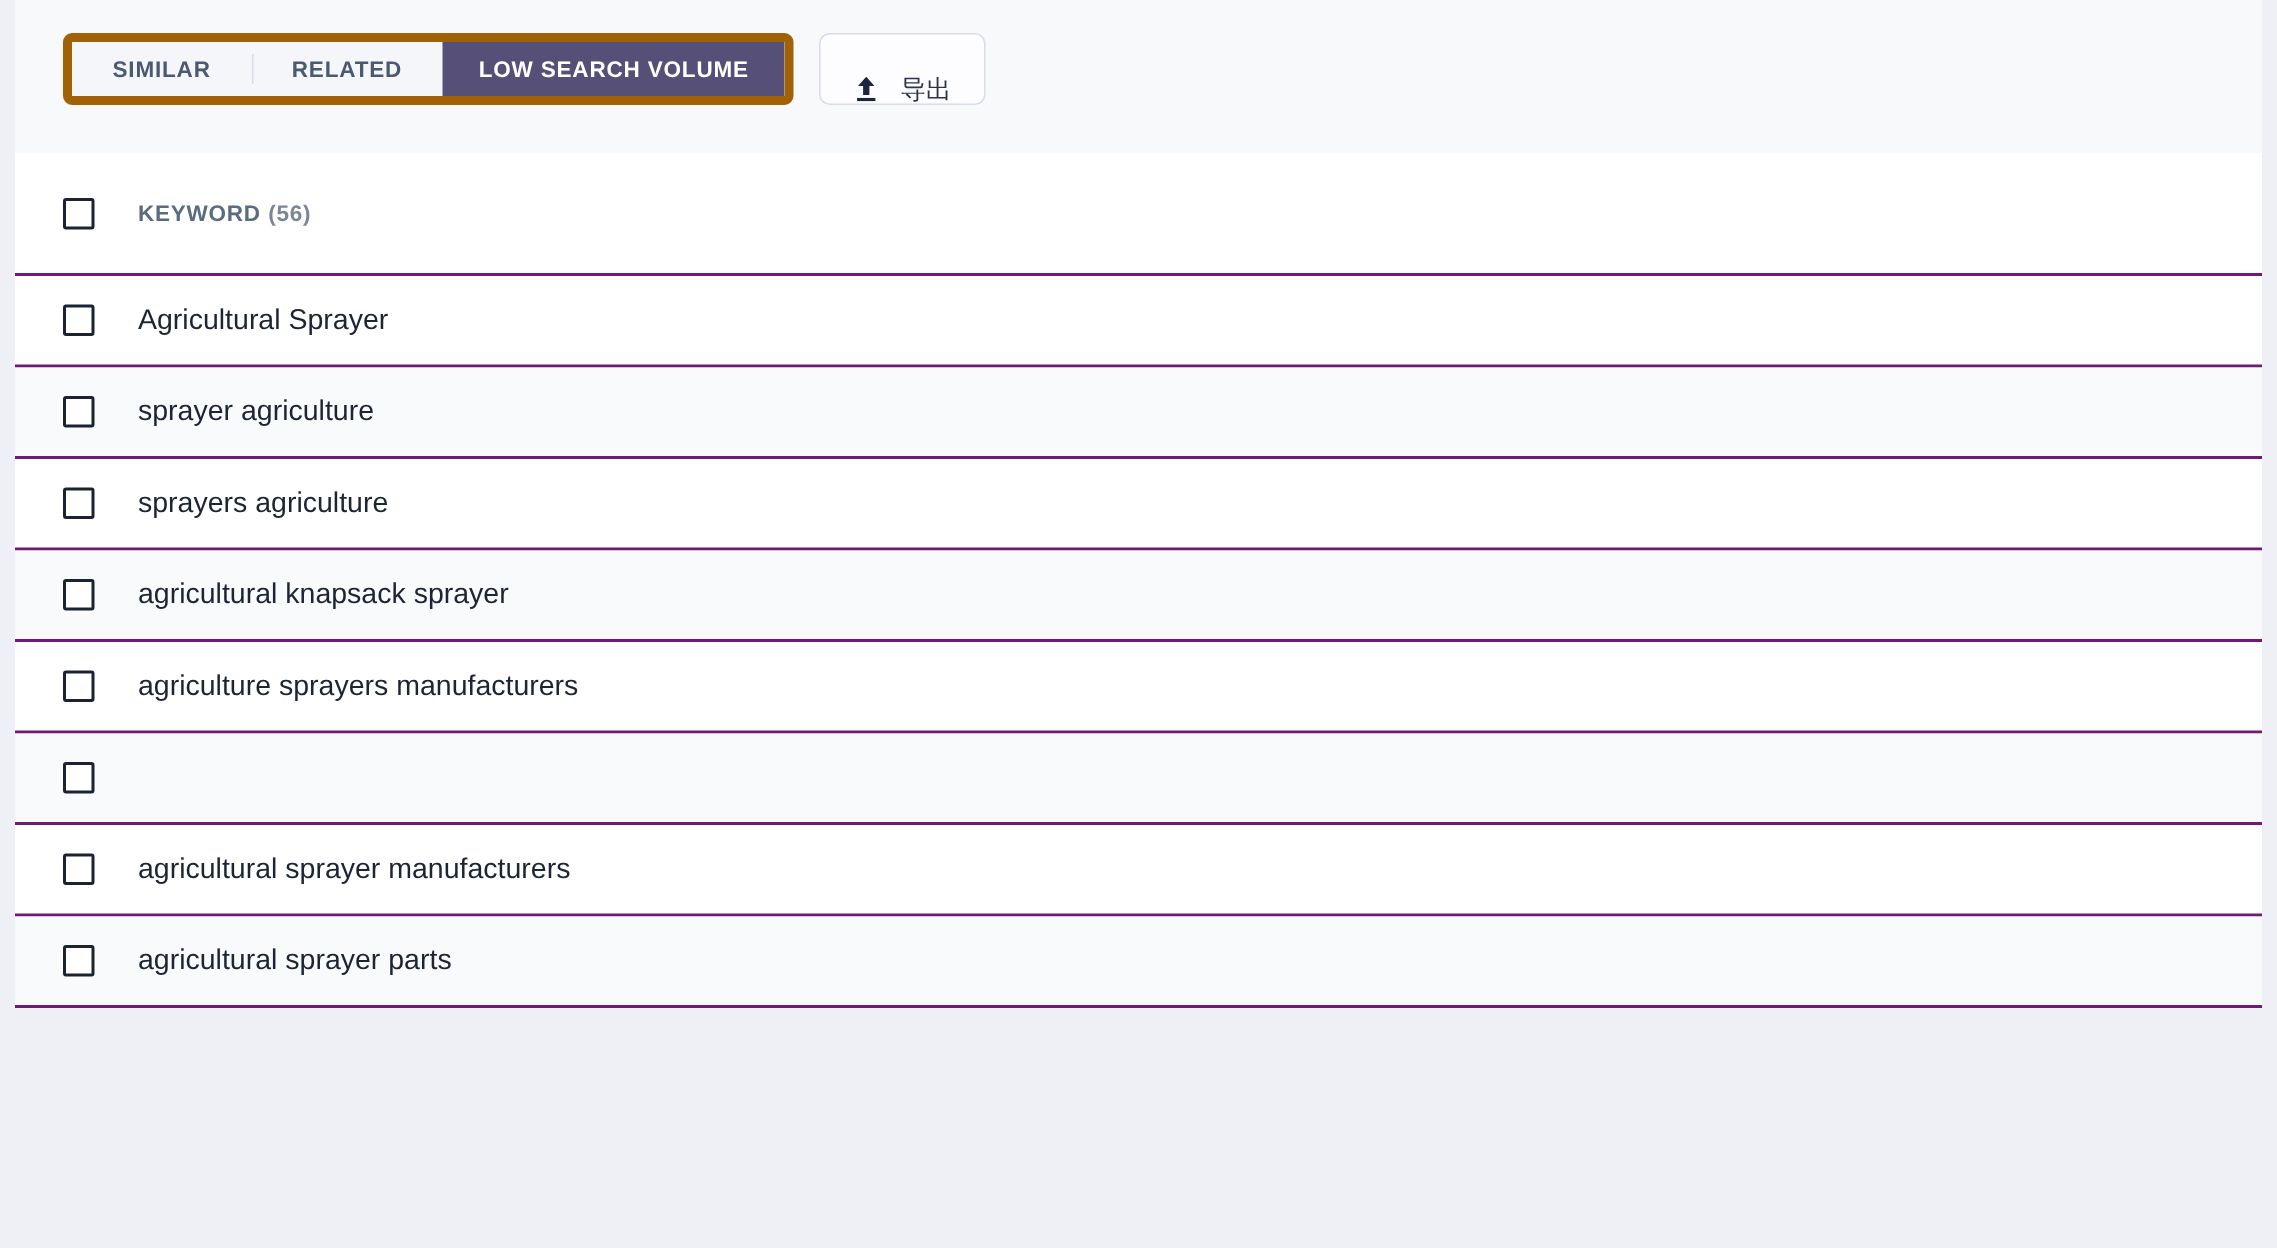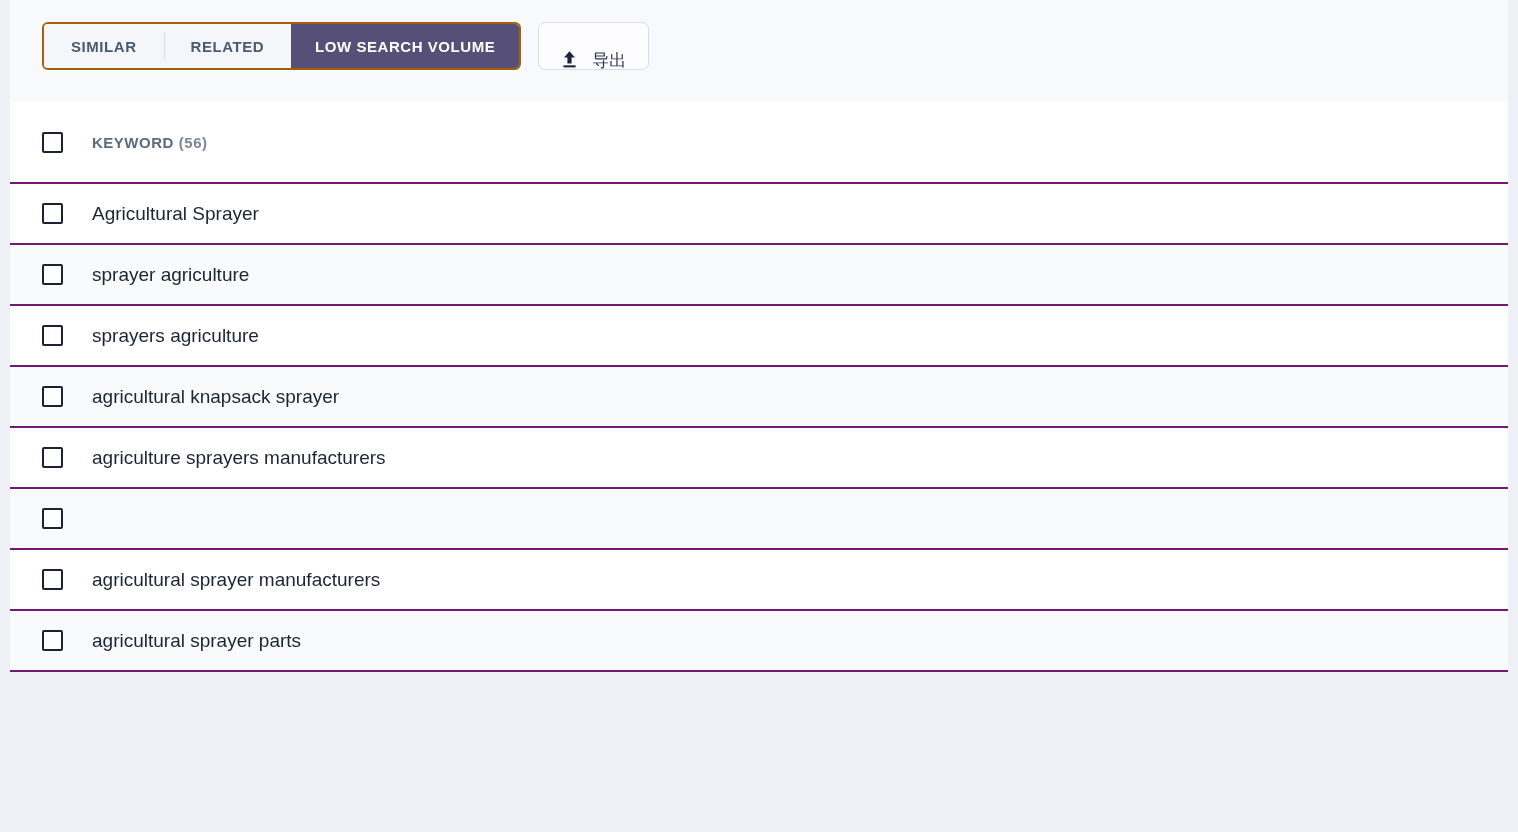--- a/index.html
+++ b/index.html
@@ -38,21 +38,21 @@
     left: 32px;
     top: 22px;
     display: flex;
     align-items: flex-start;
   }
 
   .tab-group {
     display: flex;
     align-items: stretch;
     height: 48px;
-    border: 2px solid #a16207;
+    border: 6px solid #a16207;
     border-radius: 6px;
     background: #f5f6fa;
     overflow: hidden;
     box-sizing: border-box;
   }
 
   .tab {
     display: flex;
     align-items: center;
     justify-content: center;

